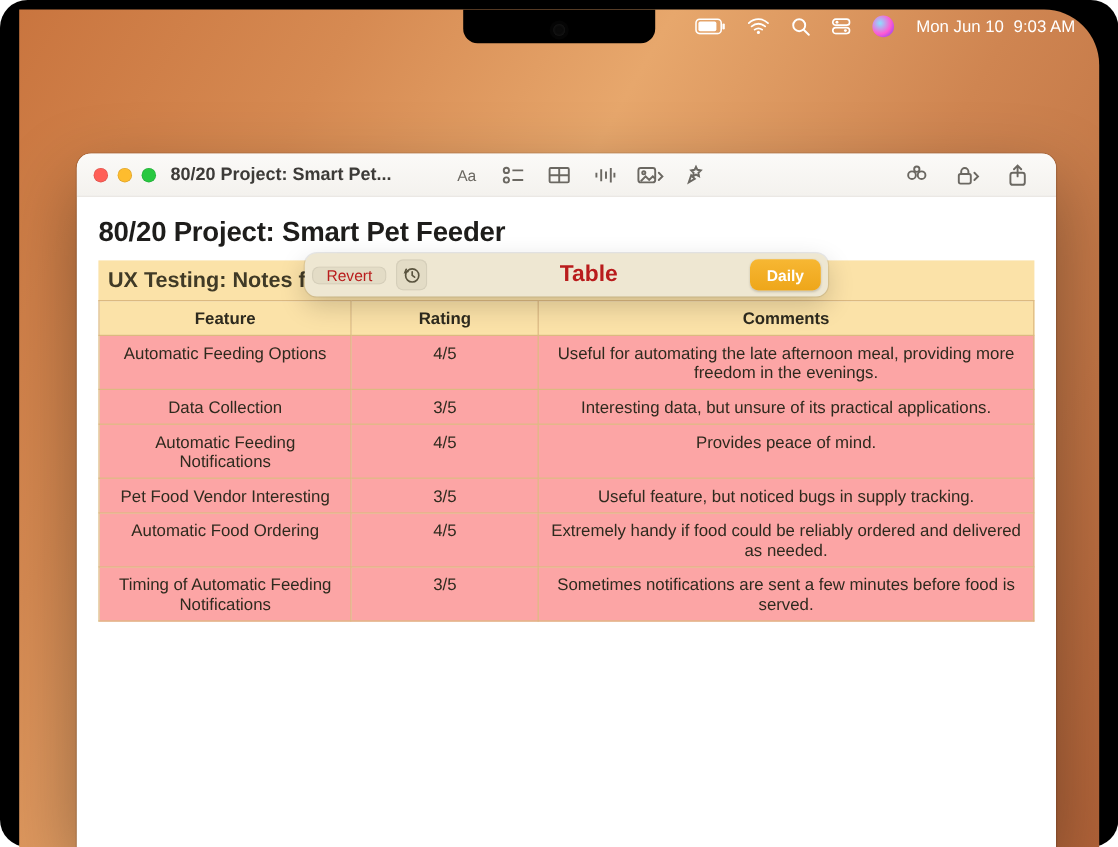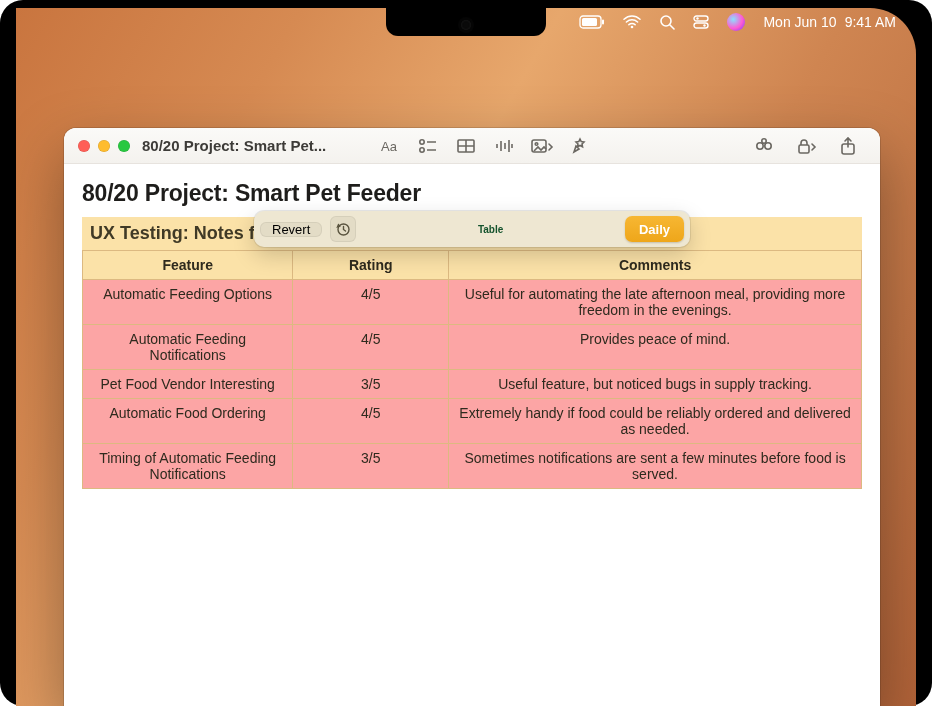--- a/index.html
+++ b/index.html
@@ -88,30 +88,30 @@
   .pill {
     position: absolute; left: 50%; transform: translateX(-50%);
     top: -6px; width: 436px; height: 36px;
     background: #eee7d2;
     border-radius: 10px;
     box-shadow: 0 8px 22px rgba(0,0,0,.18), 0 0 0 1px rgba(0,0,0,.08);
     display: flex; align-items: center; padding: 0 6px; gap: 8px;
     z-index: 10;
   }
   .pill .revert {
-    height: 15px; padding: 0 12px; font-size: 13px; color: #000000;
+    height: 15px; padding: 0 12px; font-size: 13px; color: #b91c1c;
     background: #e3dcc6; border-radius: 6px; border: none;
     box-shadow: inset 0 0 0 1px rgba(0,0,0,.06);
   }
   .pill .clock-btn {
     width: 26px; height: 26px; border-radius: 6px; background: #e3dcc6;
     display: inline-flex; align-items: center; justify-content: center; color: #5a543f;
     box-shadow: inset 0 0 0 1px rgba(0,0,0,.06);
   }
-  .pill .label { flex: 1; text-align: center; font-size: 10px; font-weight: 600; color: #14532d; }
+  .pill .label { flex: 1; text-align: center; font-size: 19px; font-weight: 600; color: #b91c1c; }
   .pill .done {
     height: 26px; padding: 0 14px; font-size: 13px; font-weight: 600;
     color: #fff; background: linear-gradient(#f7b733, #eea61a);
     border: none; border-radius: 7px;
     box-shadow: 0 1px 2px rgba(0,0,0,.18);
   }
 
   .table-wrap { position: relative; margin-top: 0; }
   table.data {
     width: 100%; border-collapse: collapse; table-layout: fixed;
@@ -160,21 +160,21 @@
         <svg width="16" height="14" viewBox="0 0 16 14">
             <rect x="1" y="1" width="14" height="5" rx="2.5" stroke="#fff" stroke-width="1.4" fill="none"></rect>
             <circle cx="4.5" cy="3.5" r="1.2" fill="#fff"></circle>
             <rect x="1" y="8" width="14" height="5" rx="2.5" stroke="#fff" stroke-width="1.4" fill="none"></rect>
             <circle cx="11.5" cy="10.5" r="1.2" fill="#fff"></circle>
           </svg>
       </span>
       <span class="siri"></span>
       <span class="clock">
         <span>Mon Jun 10</span>
-        <span>9:41 AM</span>
+        <span>9:03 AM</span>
       </span>
     </div>
 
     <div class="window">
       <div class="titlebar">
         <div class="traffic">
           <span class="dot red"></span>
           <span class="dot yellow"></span>
           <span class="dot green"></span>
         </div>
@@ -283,20 +283,25 @@
                 <th>Comments</th>
               </tr>
             </thead>
             <tbody id="tbody">
                 <tr>
                   <td>Automatic Feeding Options</td>
                   <td>4/5</td>
                   <td>Useful for automating the late afternoon meal, providing more freedom in the evenings.</td>
                 </tr>
                 <tr>
+                  <td>Data Collection</td>
+                  <td>3/5</td>
+                  <td>Interesting data, but unsure of its practical applications.</td>
+                </tr>
+                <tr>
                   <td>Automatic Feeding Notifications</td>
                   <td>4/5</td>
                   <td>Provides peace of mind.</td>
                 </tr>
                 <tr>
                   <td>Pet Food Vendor Interesting</td>
                   <td>3/5</td>
                   <td>Useful feature, but noticed bugs in supply tracking.</td>
                 </tr>
                 <tr>

